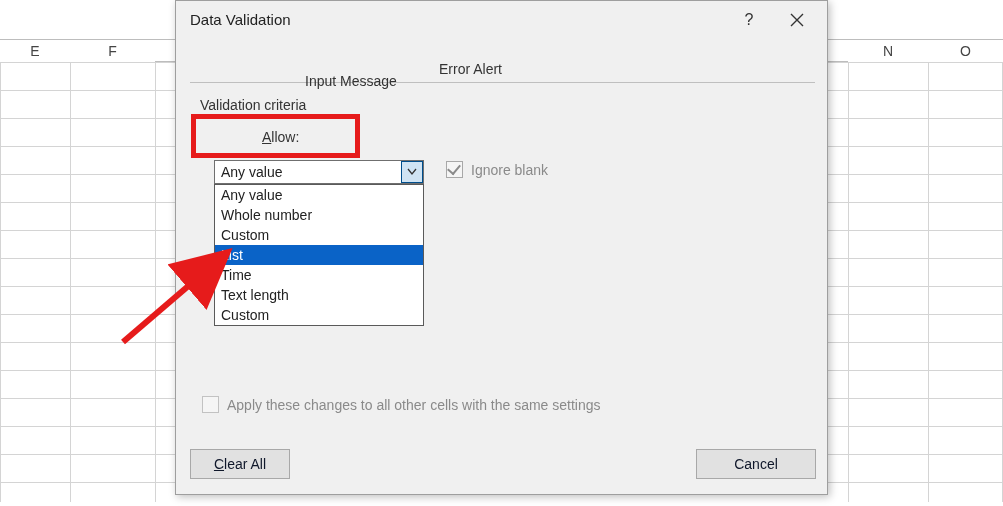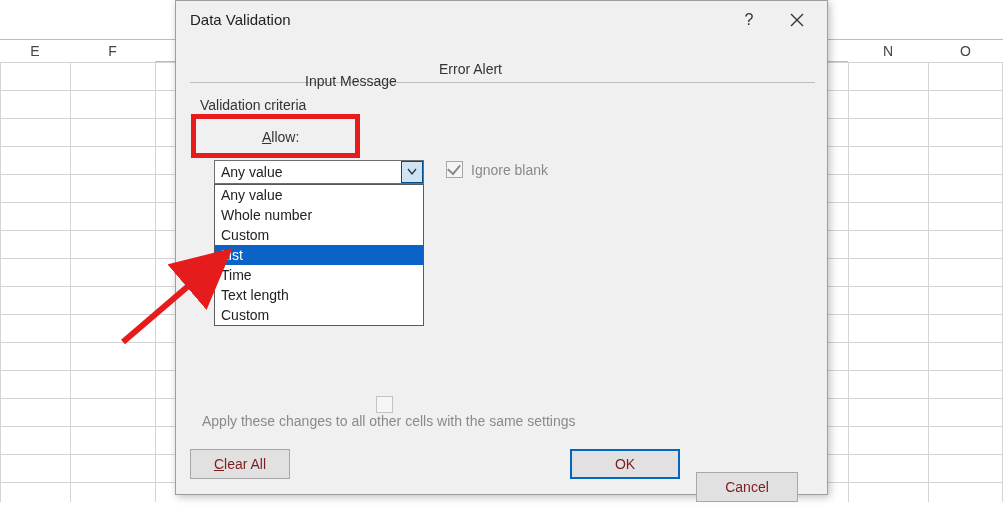--- a/index.html
+++ b/index.html
@@ -165,40 +165,40 @@
   .checkbox.checked::after{
     content:""; position:absolute; left:3px; top:0px;
     width:6px; height:10px;
     border-right:2px solid #8a8a8a;
     border-bottom:2px solid #8a8a8a;
     transform:rotate(40deg);
   }
   .apply-row {
     position:absolute; left:26px; top:395px;
     display:flex; align-items:center;
-    color:#8a8a8a; font-size:14px;flex-direction:column;
+    color:#8a8a8a; font-size:14px;
   }
   .apply-row .checkbox { border-color:#c2c2c2; }
 
   .btn {
     position:absolute;
     height:30px;
     background:#e1e1e1;
     border:1px solid #a8a8a8;
     text-align:center;
     line-height:28px;
-    font-size:14px; color:#7f1d1d;
+    font-size:14px; color:#0f172a;
   }
   .btn.primary {
     border:2px solid #0067c0;
     line-height:26px;
   }
   .btn-clear { left:14px; top:448px; width:100px; }
   .btn-ok    { left:394px; top:448px; width:110px; }
-  .btn-cancel{ left:520px; top:471px; width:102px; }
+  .btn-cancel{ left:520px; top:448px; width:120px; }
   .btn .ul { text-decoration: underline; }
 
   
   .arrow {
     position:absolute;
     left:108px; top:232px;
     width:135px; height:120px;
     pointer-events:none;
   }
 </style>
@@ -291,21 +291,20 @@
   </div>
 
   <div class="apply-row">
     <div class="checkbox"></div>
     <span>Apply these changes to all other cells with the same settings</span>
   </div>
 
   <div class="btn btn-clear">
     <span class="ul">C</span><span>lear All</span>
   </div>
-  <div class="btn primary btn-ok">OK</div>
   <div class="btn btn-cancel">Cancel</div>
 </div>
 
 <svg class="arrow" viewBox="0 0 135 120">
   <defs>
     <marker id="ah" markerWidth="12" markerHeight="12" refX="9" refY="5" orient="auto">
       <path d="M0,0 L10,5 L0,10 Z" fill="#e61b1b"></path>
     </marker>
   </defs>
   <line x1="15" y1="110" x2="120" y2="20" stroke="#e61b1b" stroke-width="6" marker-end="url(#ah)"></line>

